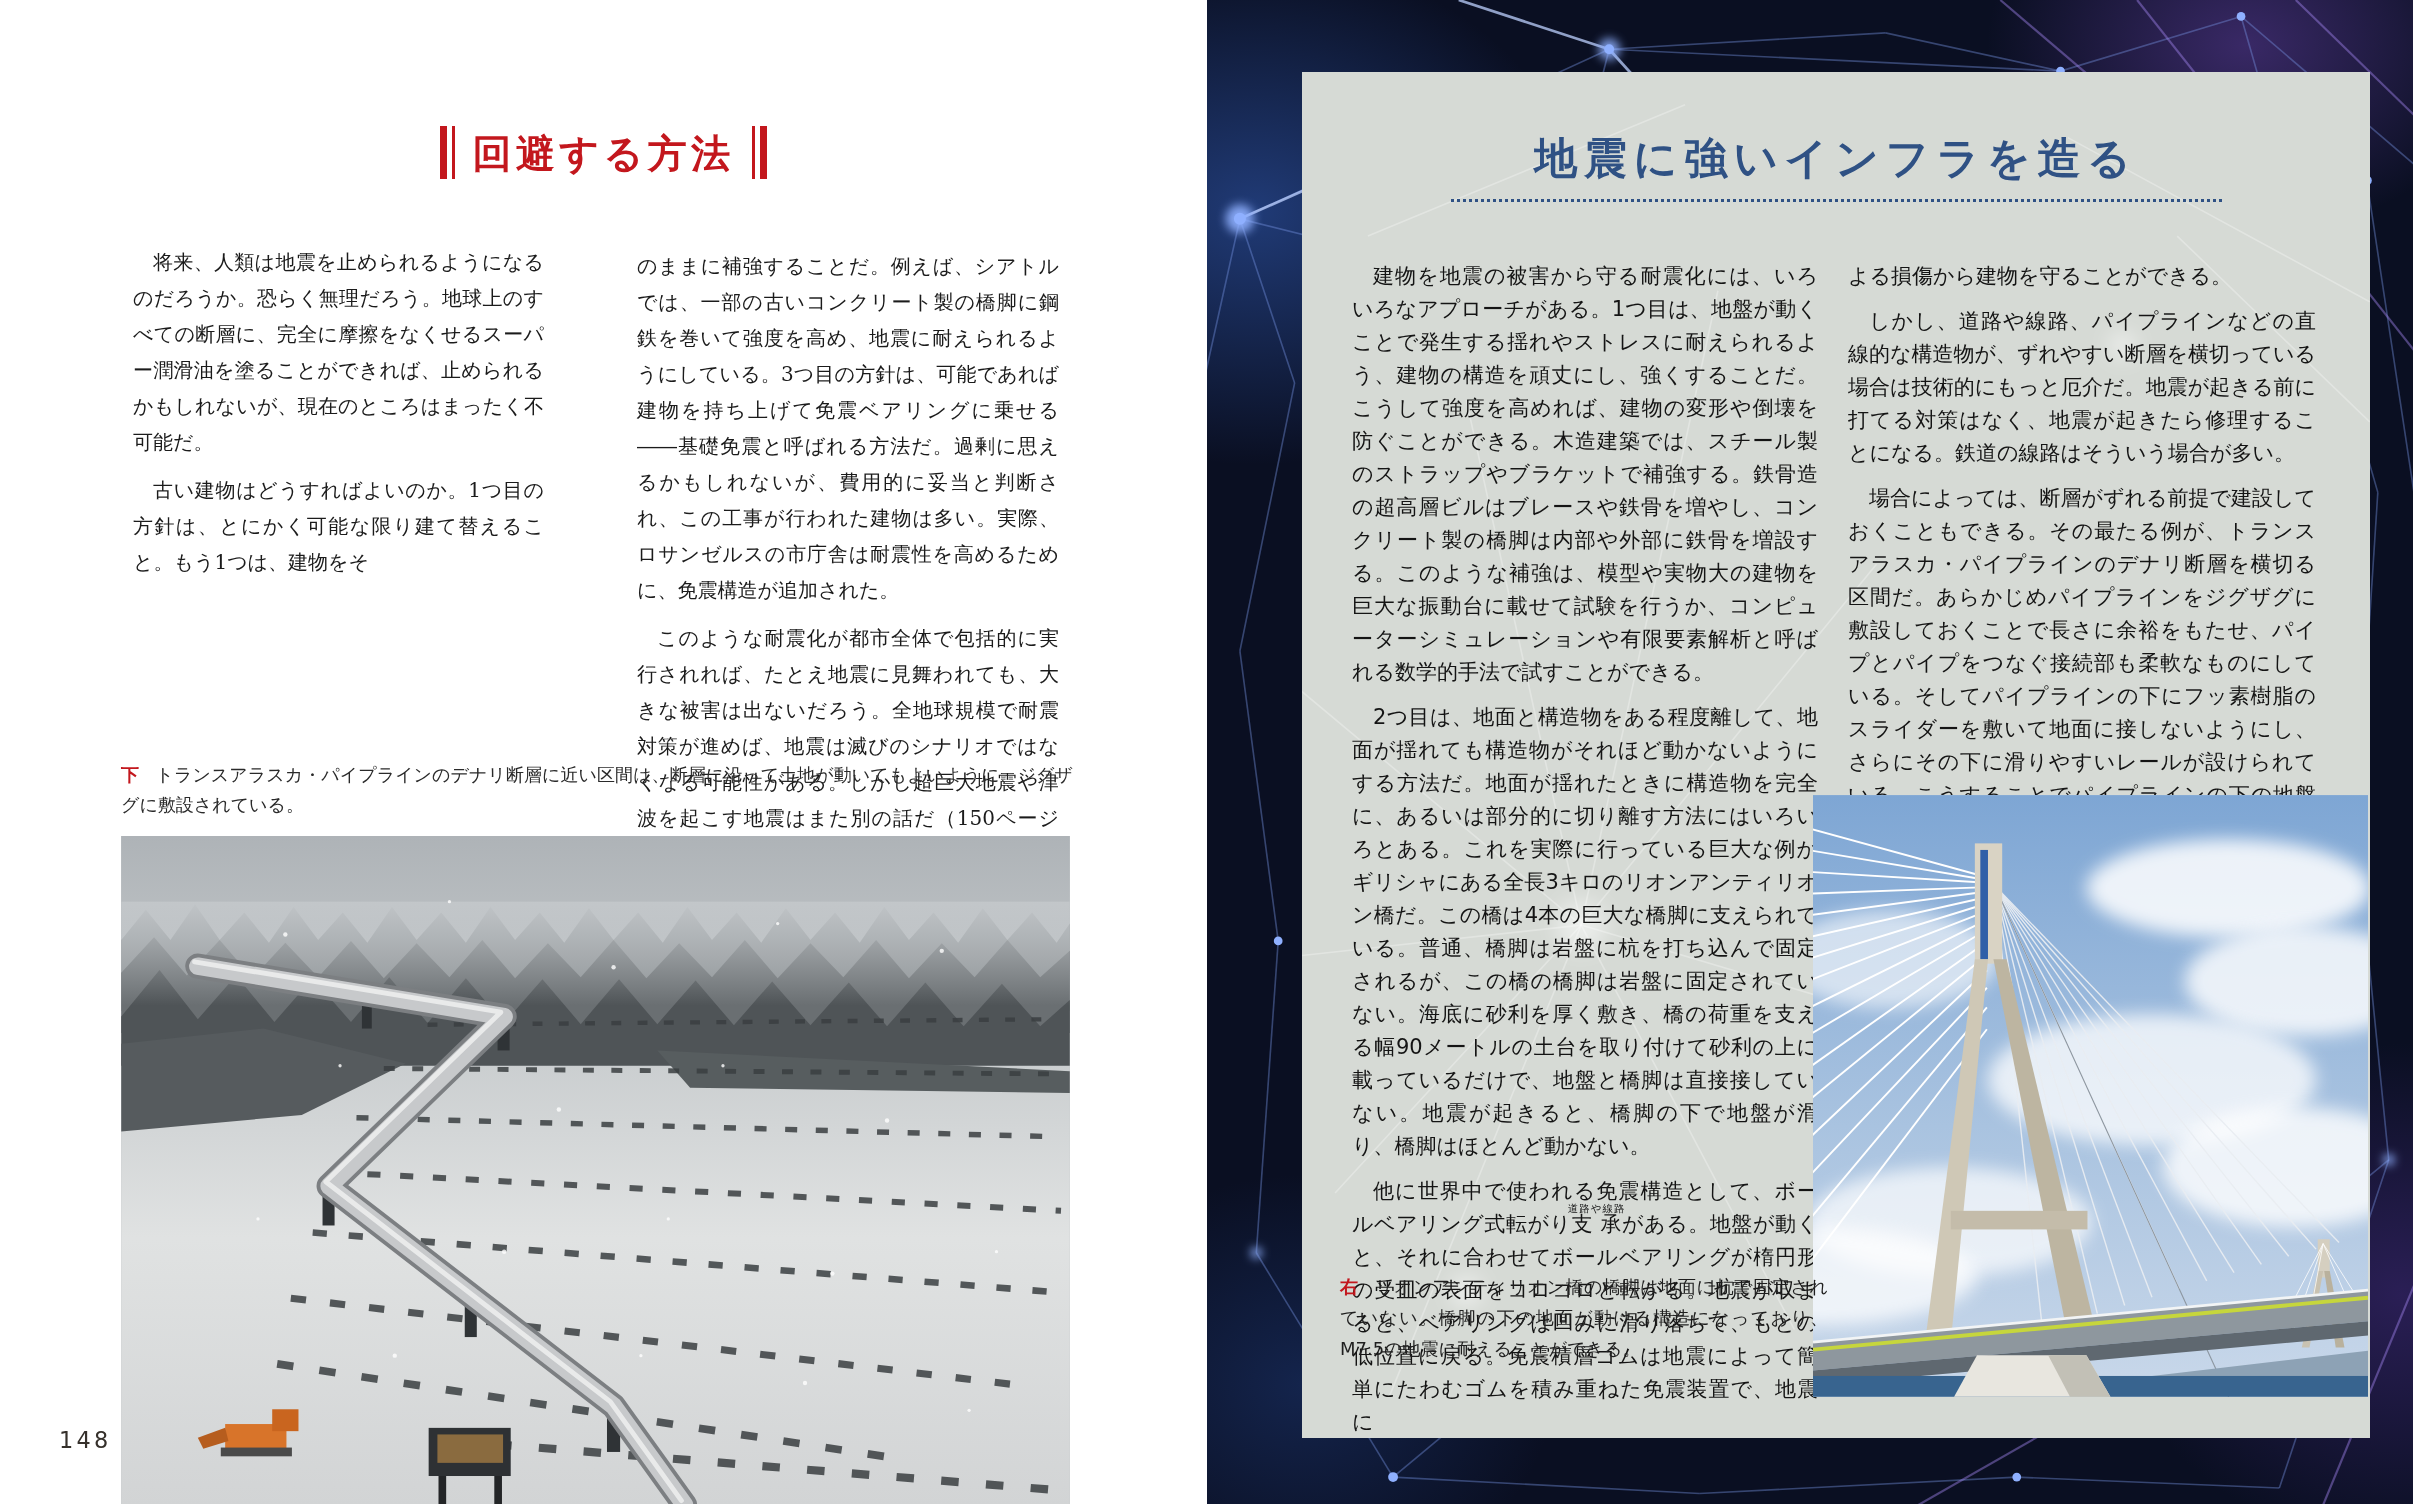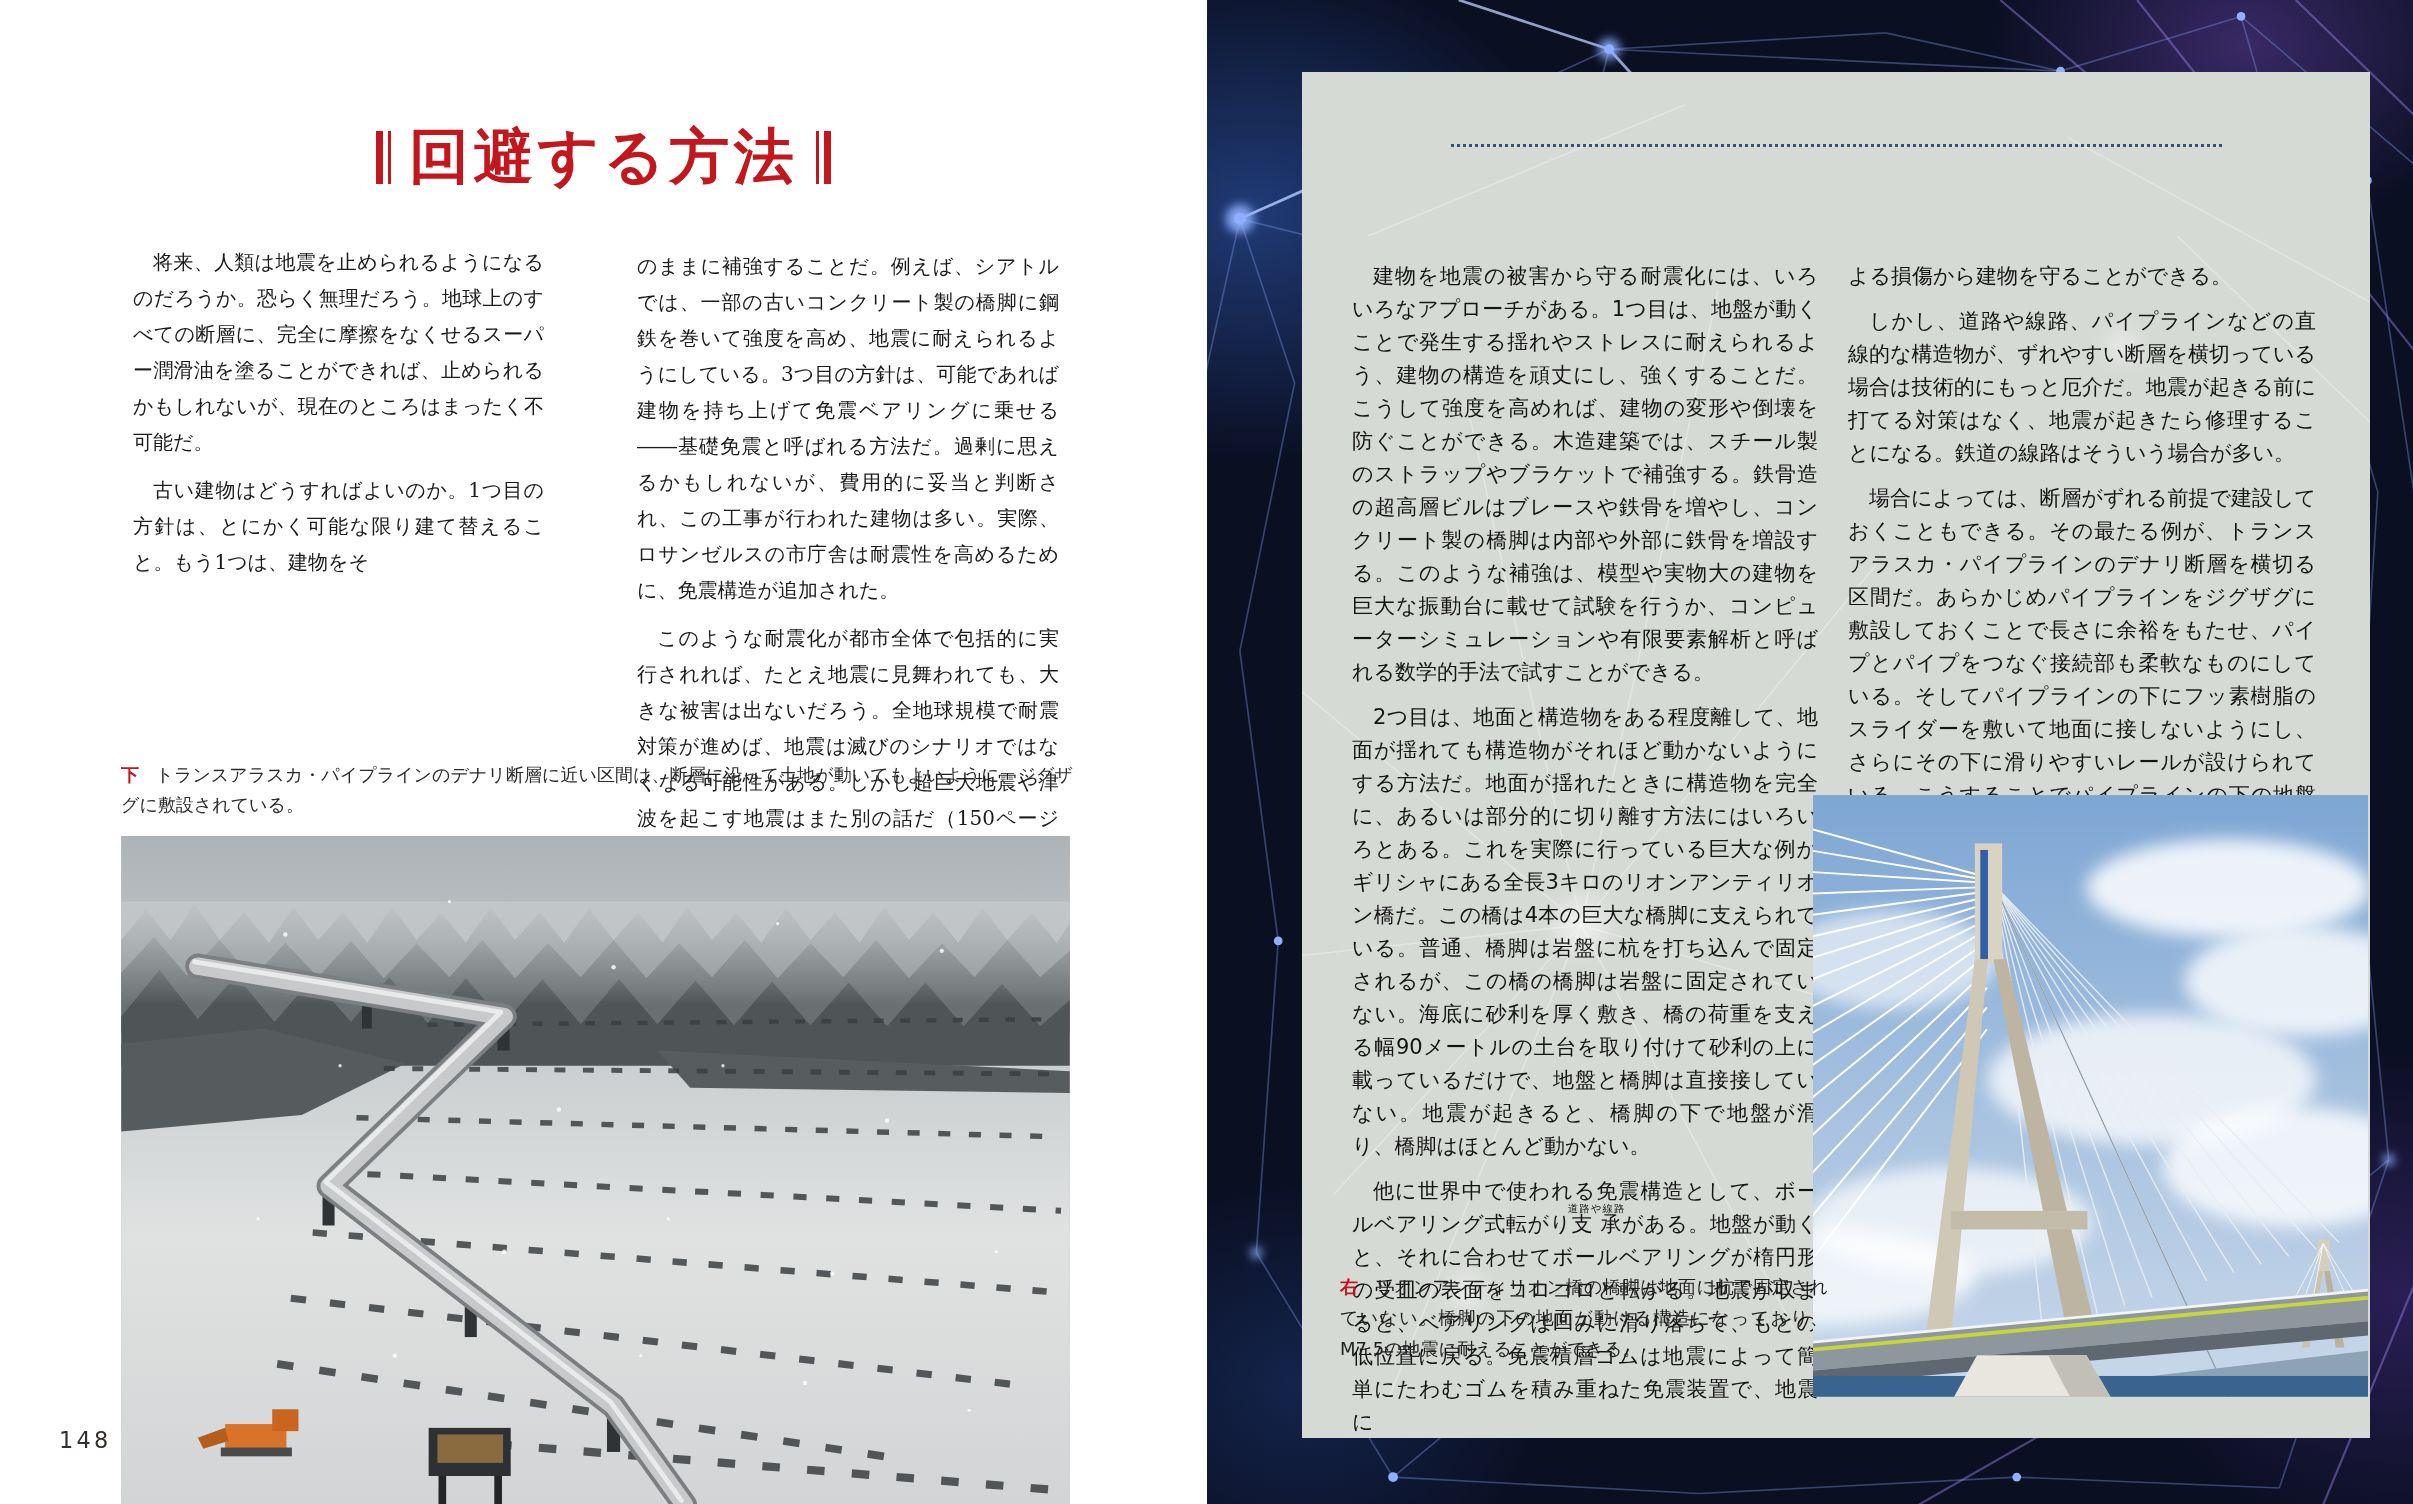--- a/index.html
+++ b/index.html
@@ -4,21 +4,21 @@
 <style>
   html,body{margin:0;padding:0;}
   body{
     width:2413px;height:1505px;position:relative;overflow:hidden;
     background:#ffffff;font-family:"DejaVu Sans",sans-serif;
   }
   
   .left-page{position:absolute;left:0;top:0;width:1207px;height:1505px;background:#ffffff;}
   .l-title{
     position:absolute;left:0;top:124px;width:1207px;text-align:center;
-    font-family:Liberation Sans, sans-serif;font-weight:700;font-size:60px;line-height:66px;
+    font-family:Liberation Mono, monospace;font-weight:700;font-size:39px;line-height:66px;
     color:#c3171d;letter-spacing:4.4px;white-space:nowrap;
   }
   .orn{display:inline-block;vertical-align:middle;width:16.4px;height:53px;position:relative;margin:0 16.4px 7.7px 16.4px;}
   .orn::before,.orn::after{content:"";position:absolute;top:0;height:100%;background:#c3171d;}
   .orn-l::before{left:0;width:7.1px;} .orn-l::after{left:12px;width:3.3px;}
   .orn-r::before{right:0;width:7.1px;} .orn-r::after{right:12px;width:3.3px;}
   .serif-body p{
     margin:12px;text-align:justify;font-family:"DejaVu Serif",serif;
     font-size:20px;line-height:36px;color:#1b1b1b;
   }
@@ -260,20 +260,21 @@
           <path d="M120,300 L700,60"></path>
       </g>
       <g fill="rgba(255,255,255,0.5)">
         <circle cx="510" cy="1560" r="46" filter="url(#softw)"></circle>
         <circle cx="300" cy="2230" r="30" filter="url(#softw)"></circle>
         <circle cx="1500" cy="500" r="26" filter="url(#softw)"></circle>
       </g>
     </svg>
 
     <div class="r-title-wrap">
+      <span class="r-title">地震に強いインフラを造る</span>
       <div class="r-title-underline"></div>
     </div>
 
     <div class="r-col1 sans-body">
       <p class="indent">建物を地震の被害から守る耐震化には、いろいろなアプローチがある。1つ目は、地盤が動くことで発生する揺れやストレスに耐えられるよう、建物の構造を頑丈にし、強くすることだ。こうして強度を高めれば、建物の変形や倒壊を防ぐことができる。木造建築では、スチール製のストラップやブラケットで補強する。鉄骨造の超高層ビルはブレースや鉄骨を増やし、コンクリート製の橋脚は内部や外部に鉄骨を増設する。このような補強は、模型や実物大の建物を巨大な振動台に載せて試験を行うか、コンピューターシミュレーションや有限要素解析と呼ばれる数学的手法で試すことができる。</p>
       <p class="indent">2つ目は、地面と構造物をある程度離して、地面が揺れても構造物がそれほど動かないようにする方法だ。地面が揺れたときに構造物を完全に、あるいは部分的に切り離す方法にはいろいろとある。これを実際に行っている巨大な例がギリシャにある全長3キロのリオンアンティリオン橋だ。この橋は4本の巨大な橋脚に支えられている。普通、橋脚は岩盤に杭を打ち込んで固定されるが、この橋の橋脚は岩盤に固定されていない。海底に砂利を厚く敷き、橋の荷重を支える幅90メートルの土台を取り付けて砂利の上に載っているだけで、地盤と橋脚は直接接していない。地震が起きると、橋脚の下で地盤が滑り、橋脚はほとんど動かない。</p>
       <p class="indent"><span>他に世界中で使われる免震構造として、ボールベアリング式転がり</span><ruby><span>支承</span><rt>道路や線路</rt></ruby><span>がある。地盤が動くと、それに合わせてボールベアリングが楕円形の受皿の表面をコロコロと転がる。地震が収まると、ベアリングは凹みに滑り落ちて、もとの低位置に戻る。免震積層ゴムは地震によって簡単にたわむゴムを積み重ねた免震装置で、地震に</span></p>
     </div>
 
     <div class="r-col2 sans-body">

